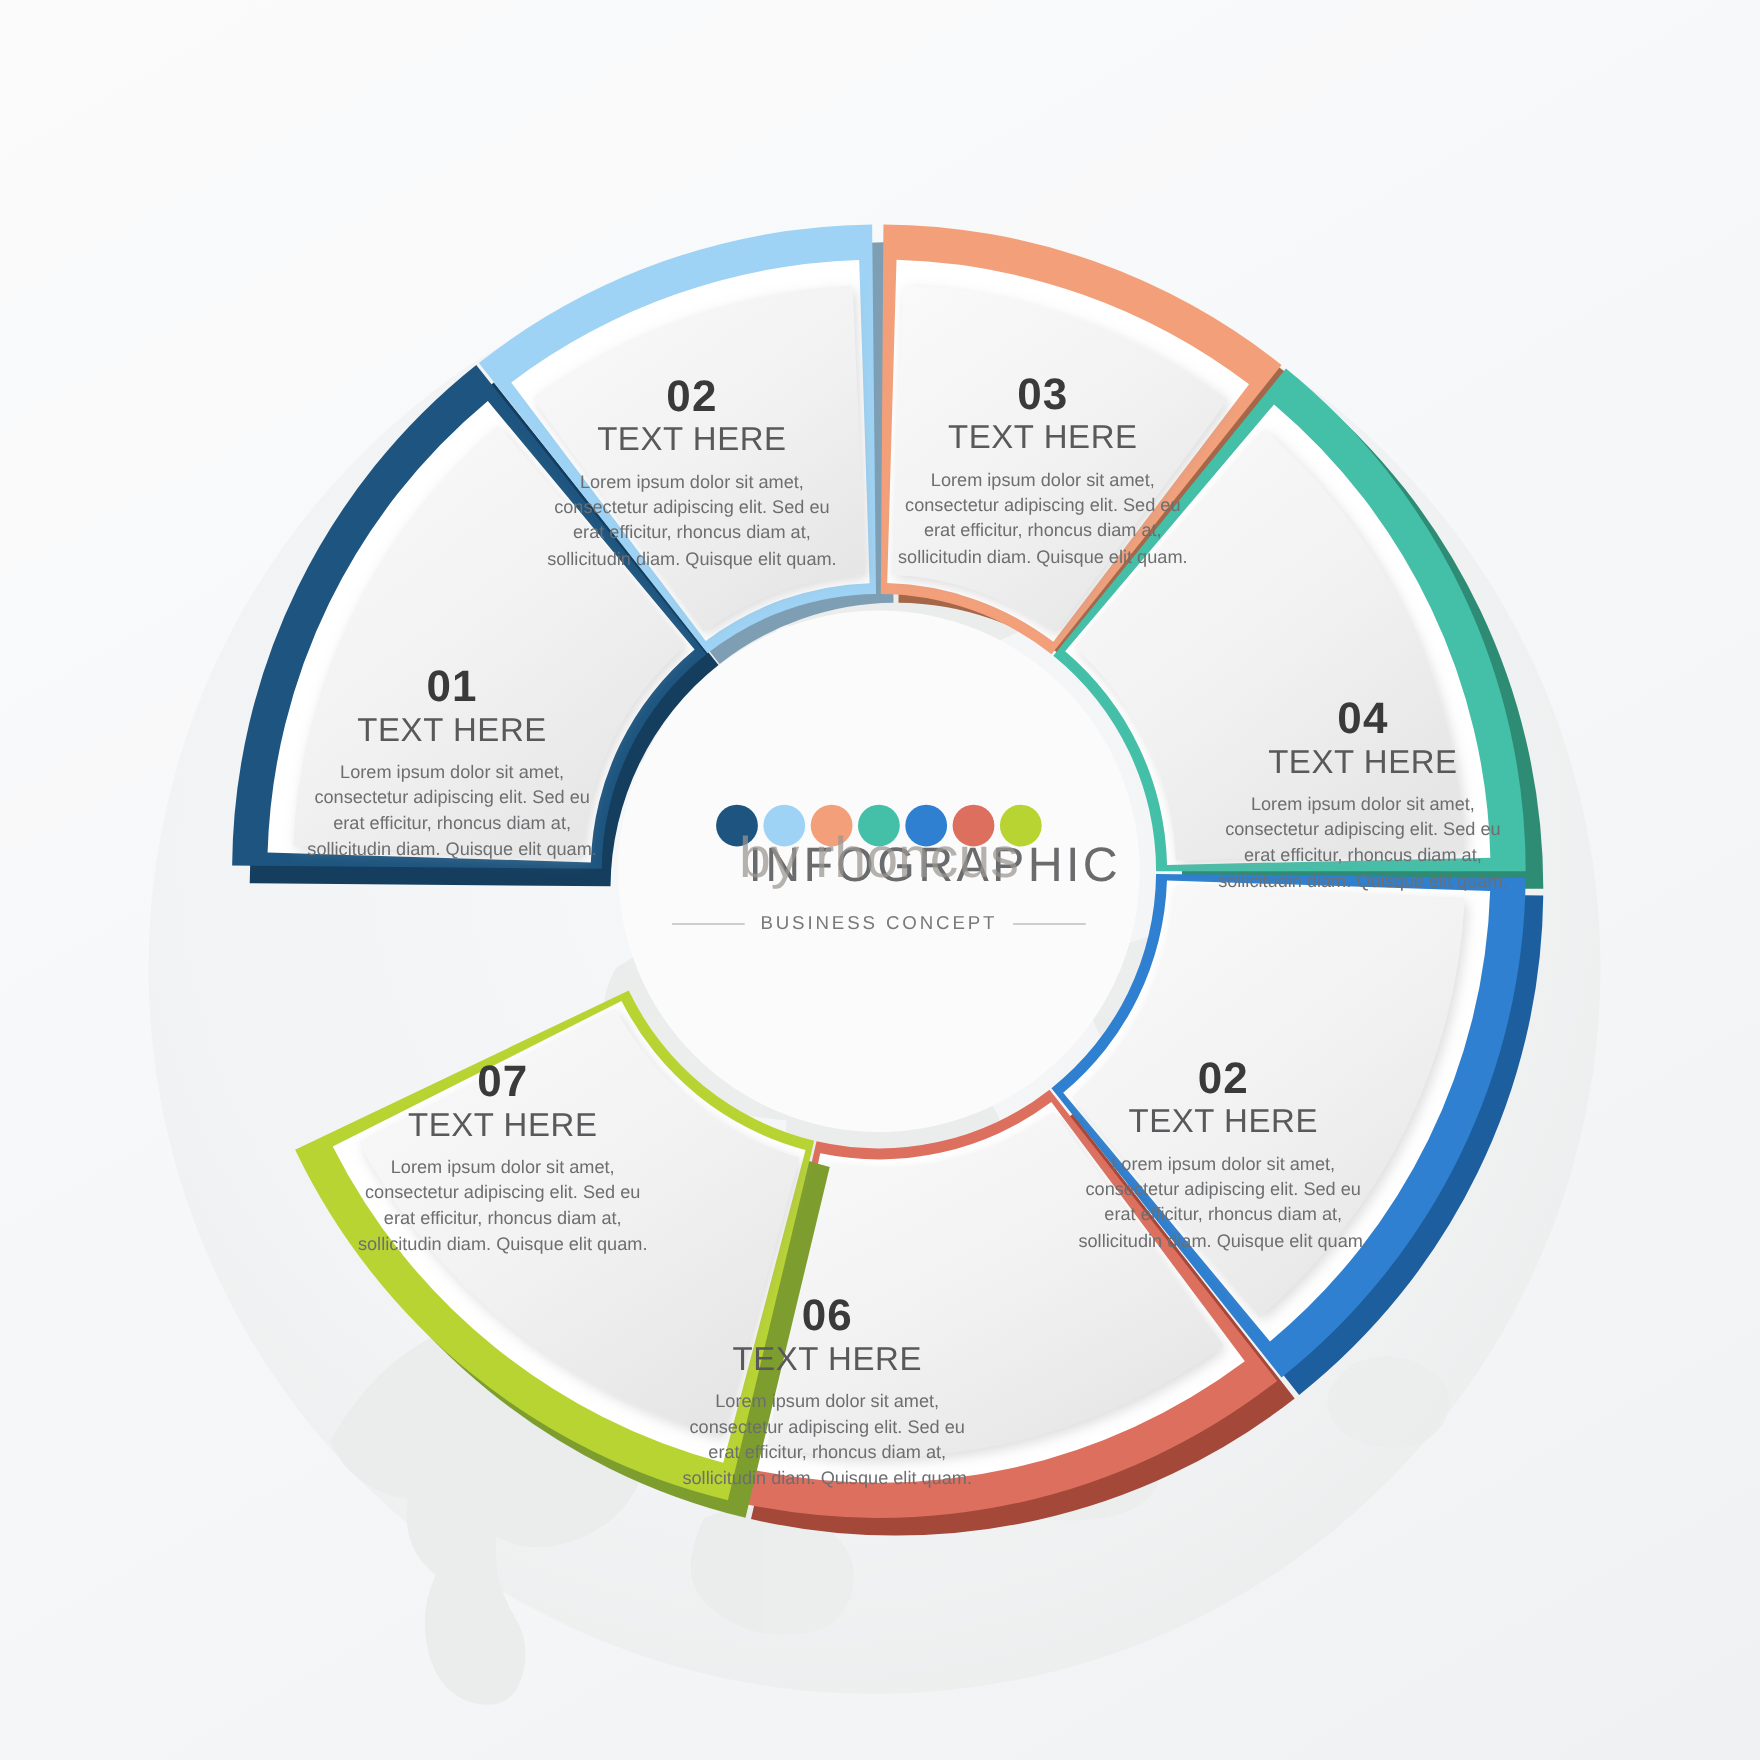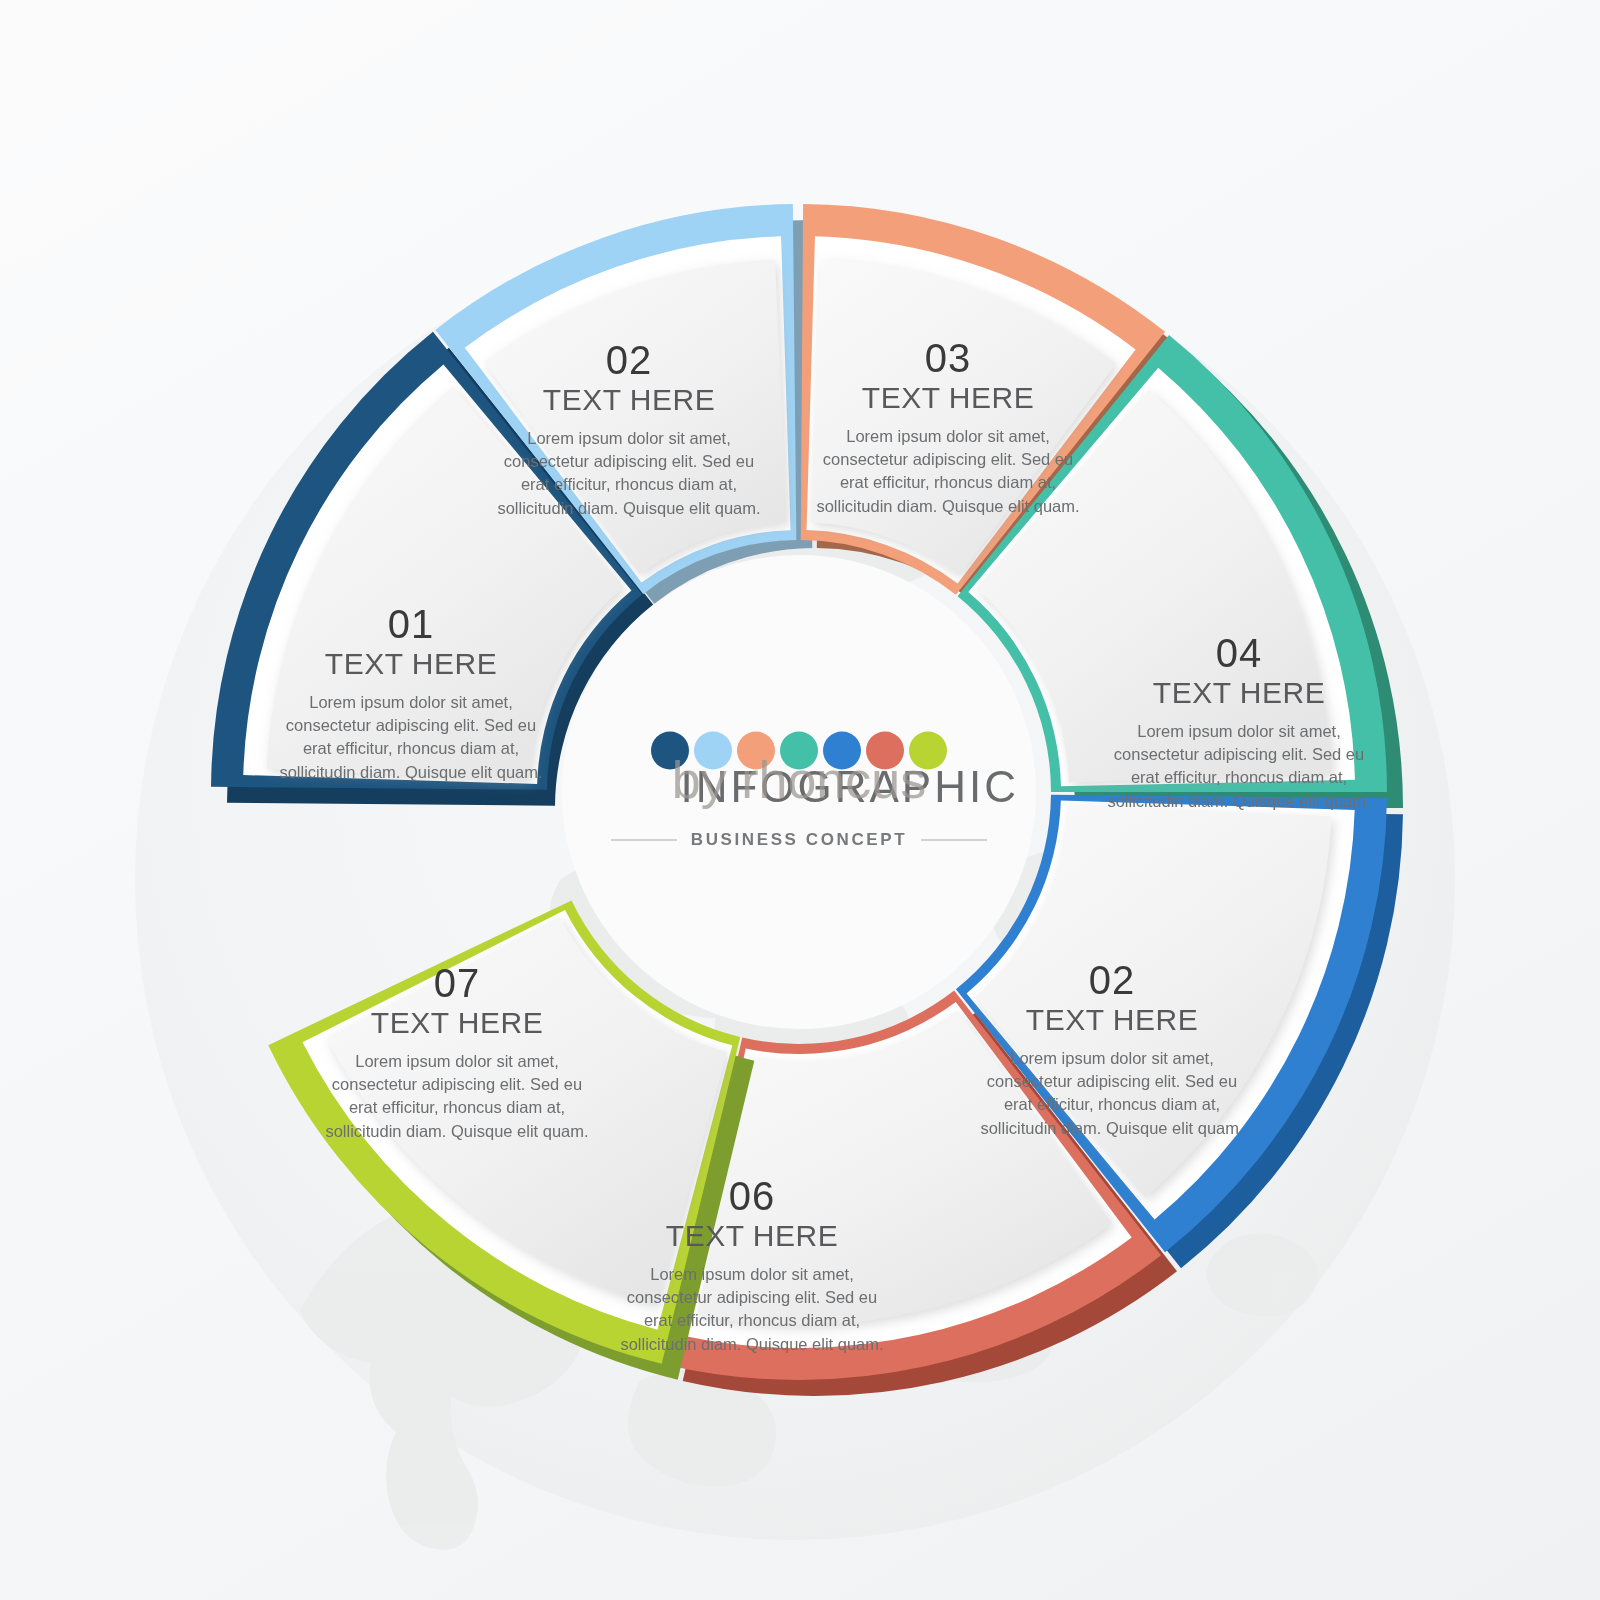--- a/index.html
+++ b/index.html
@@ -36,21 +36,21 @@
     text-align: center;
     transform: translate(-50%, -50%);
     width: 310px;
     pointer-events: none;
   }
   .seg-num {
     font-size: 40px;
     color: #3a3a3a;
     letter-spacing: 1px;
     line-height: 1.05;
-    font-weight: 400;
+    font-weight: 700;
   }
   .seg-title {
     font-size: 30px;
     color: #59595b;
     letter-spacing: 0.5px;
     line-height: 1.15;
     margin-top: 2px;
     font-weight: 400;
   }
   .seg-body {
@@ -92,21 +92,20 @@
   }
   #brand-sub {
     font-size: 17px;
     color: #78797b;
     letter-spacing: 2.6px;
     margin-top: 21px;
     display: flex;
     align-items: center;
     justify-content: center;
     gap: 14px;
-    font-weight: bold;
   }
   #brand-sub .rule {
     display: block;
     height: 1px;
     width: 66px;
     background: #a9aaac;
   }
   
   #watermark {
     position: absolute;

